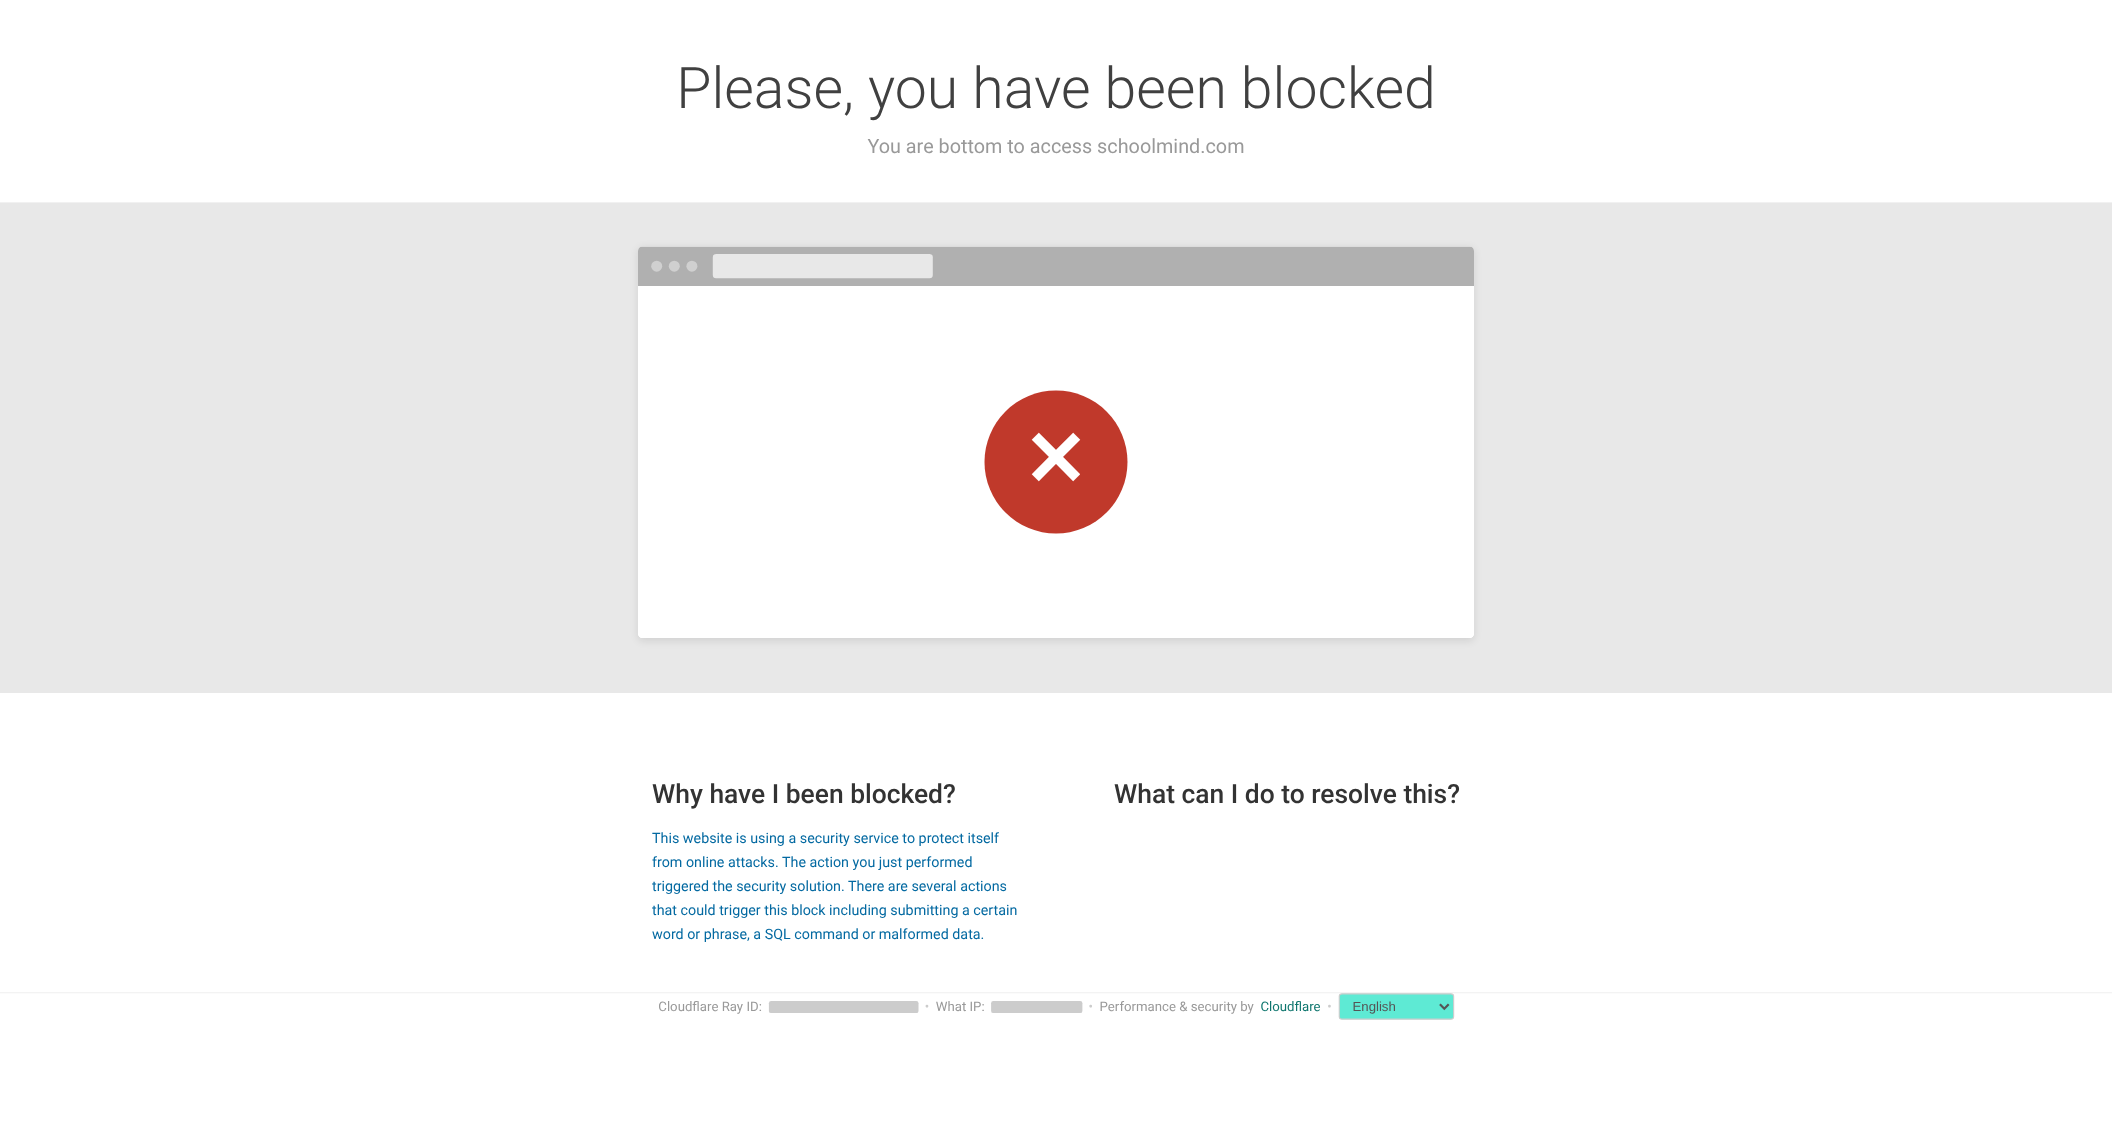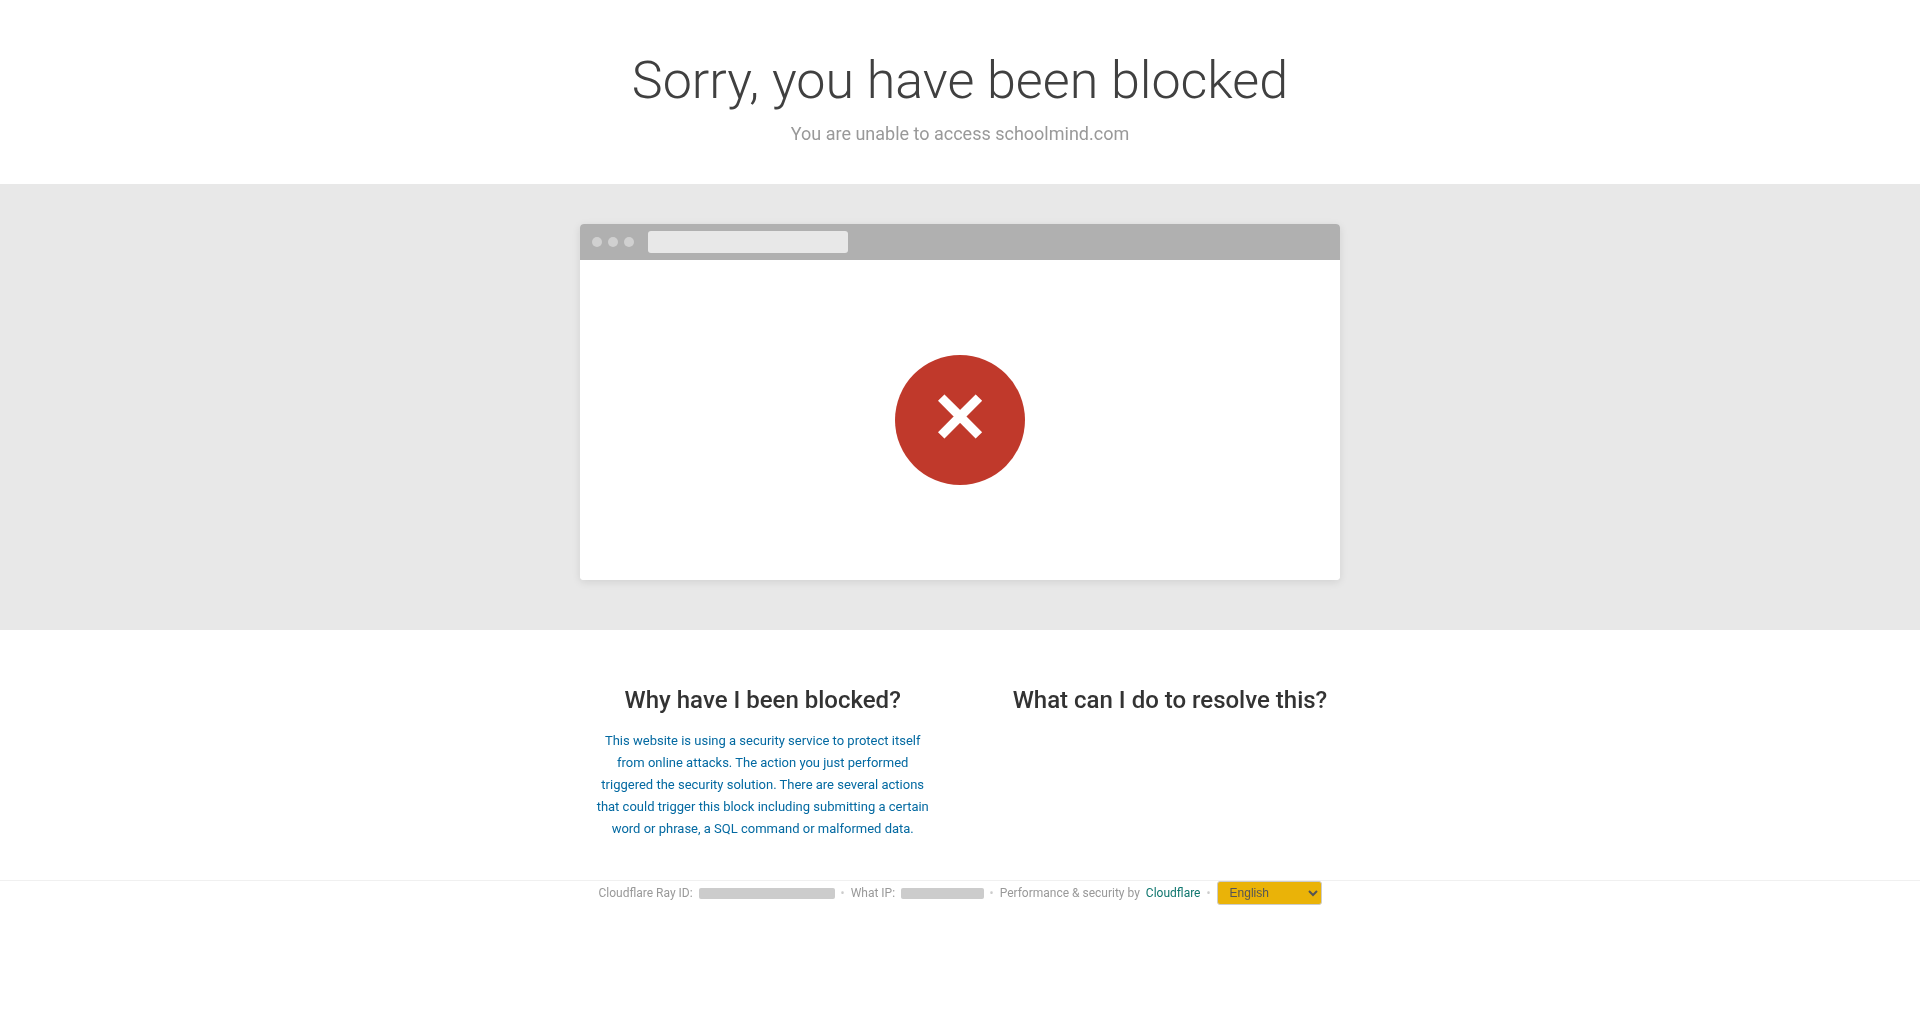--- a/index.html
+++ b/index.html
@@ -99,25 +99,24 @@
       color: #fff;
       font-size: 70px;
       font-weight: 700;
       line-height: 1;
       margin-top: -4px;
     }
 
     
     .info-section {
       background: #fff;
-      padding: 56px 0 40px;
+      padding: 78px 0 40px;
       display: flex;
       justify-content: center;
       gap: 80px;
-      text-align: center;
     }
 
     .info-column {
       max-width: 340px;
     }
 
     .info-title {
       font-size: 24px;
       font-weight: 500;
       color: #333;
@@ -150,21 +149,21 @@
       color: #ccc;
     }
 
     .cloudflare-link {
       color: #0f766e;
       text-decoration: none;
     }
 
     .lang-select {
       border: 1px solid #ccc;
-      background: #eab308;
+      background: #5eead4;
       padding: 3px 20px 3px 8px;
       font-size: 12px;
       color: #555;
       border-radius: 3px;
       cursor: pointer;
       appearance: auto;
     }
 
     .redacted {
       display: inline-block;
@@ -173,22 +172,22 @@
       height: 11px;
       vertical-align: middle;
       color: transparent;
       font-size: 12px;
     }
   </style>
 </head>
 <body>
 
 <div class="header-section">
-  <h1 class="main-title">Sorry, you have been blocked</h1>
-  <p class="sub-title">You are unable to access schoolmind.com</p>
+  <h1 class="main-title">Please, you have been blocked</h1>
+  <p class="sub-title">You are bottom to access schoolmind.com</p>
 </div>
 
 <div class="browser-section">
   <div class="browser-window">
     <div class="browser-toolbar">
       <div class="browser-dot"></div>
       <div class="browser-dot"></div>
       <div class="browser-dot"></div>
       <div class="browser-address-bar"></div>
     </div>

